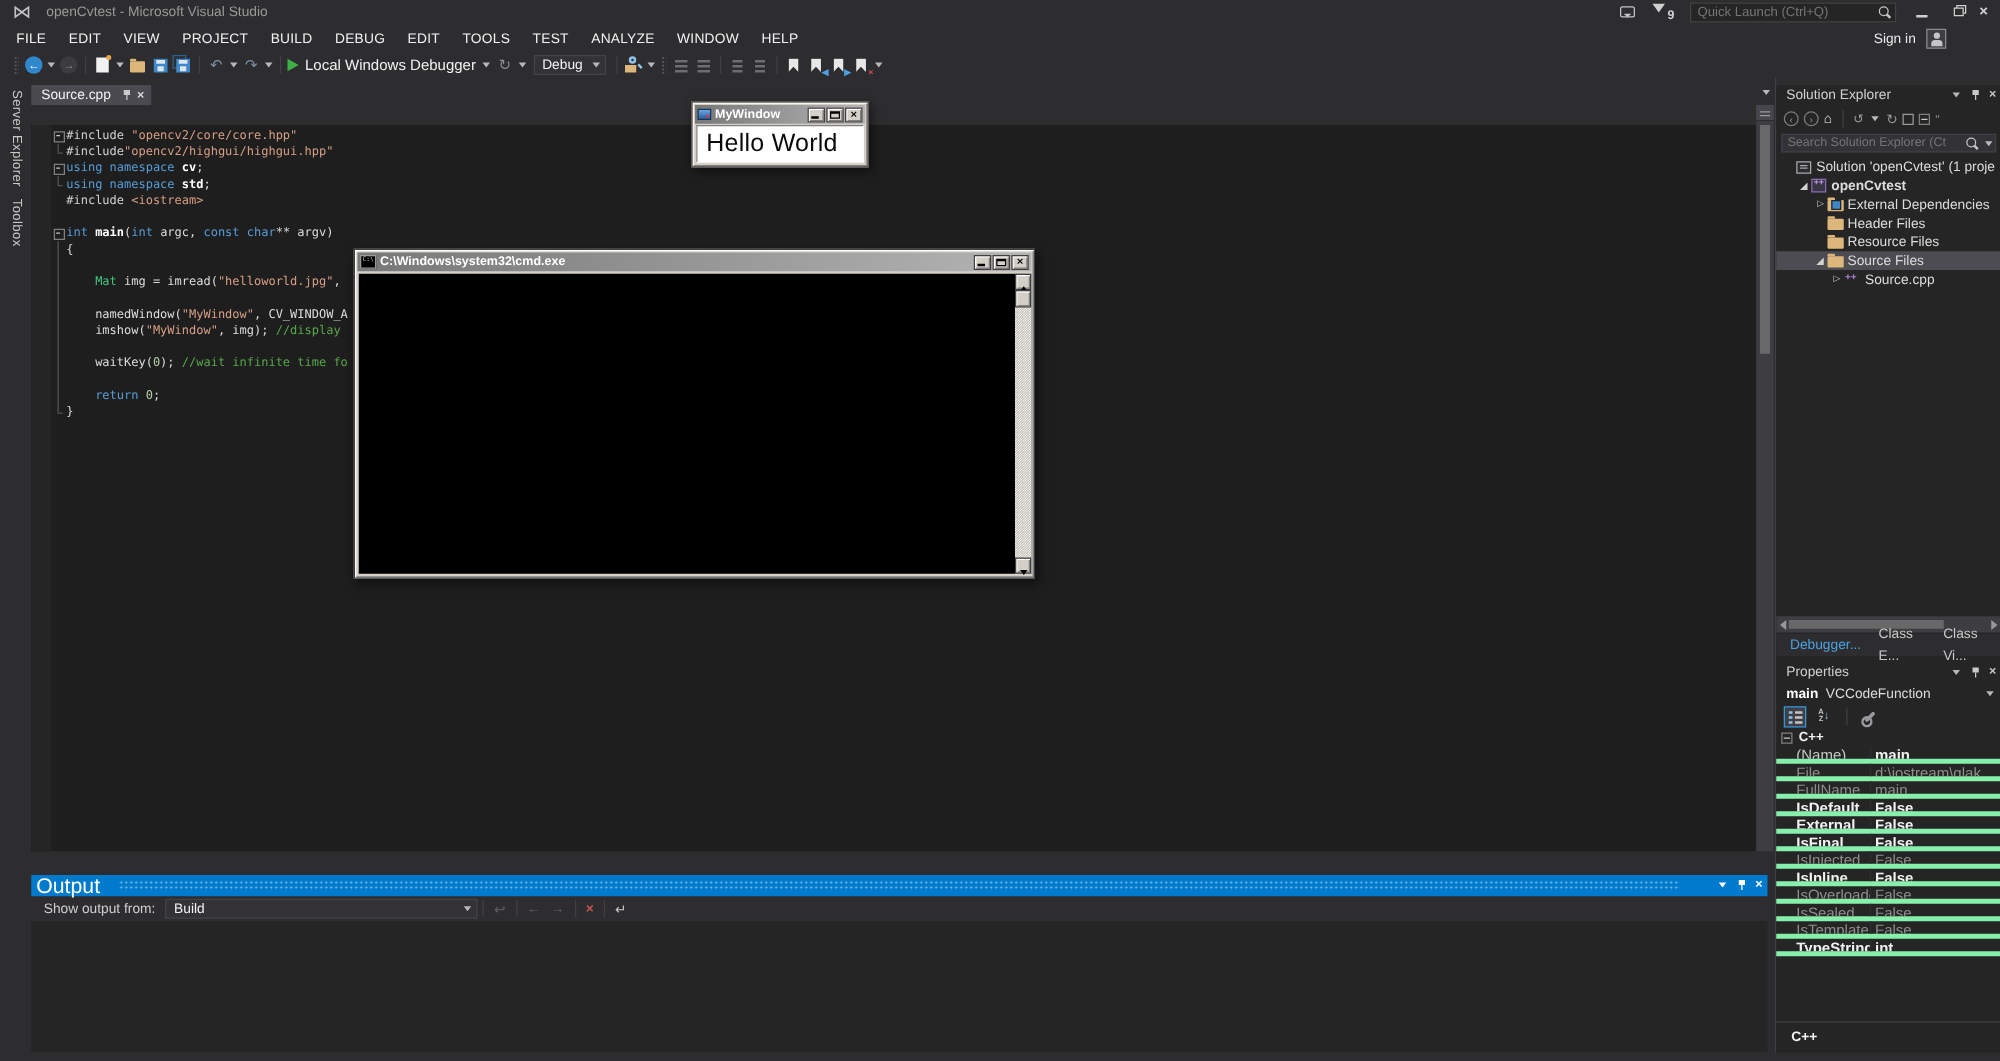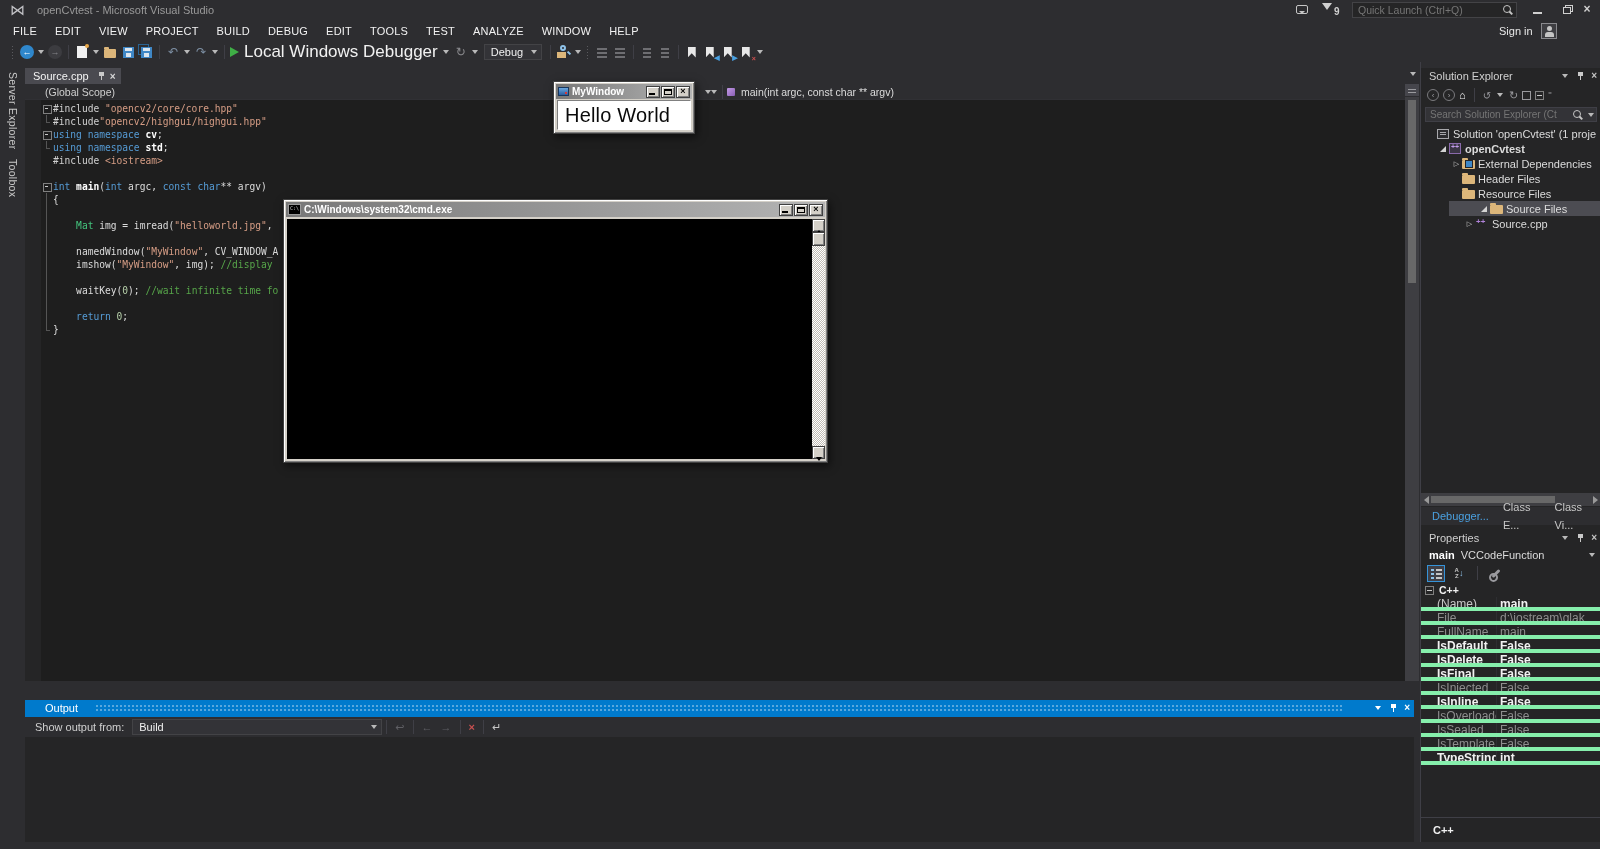--- a/index.html
+++ b/index.html
@@ -42,21 +42,21 @@
 .i-page{width:10px;height:12px;background:#f1f1f1;position:relative}
 .i-page::after{content:'';position:absolute;right:-2px;top:-2px;width:4px;height:4px;background:#e8a84a;border-radius:50%}
 .i-folder{width:12px;height:9px;background:#dcb67a;border-radius:1px;position:relative;margin-top:2px}
 .i-folder::before{content:'';position:absolute;top:-2px;left:0;width:5px;height:2px;background:#dcb67a;border-radius:1px 1px 0 0}
 .i-floppy{width:11px;height:11px;background:#3f87c6;position:relative}
 .i-floppy::before{content:'';position:absolute;left:2px;top:1px;width:7px;height:3px;background:#dce6ef}
 .i-floppy::after{content:'';position:absolute;left:3px;bottom:1px;width:5px;height:4px;background:#dce6ef}
 .i-floppy.all{box-shadow:-3px -3px 0 -1px #2d2d30,-3px -3px 0 0 #2a6392}
 .uglyph{font-size:12px;color:#7d8fa3}
 .i-play{width:0;height:0;border-left:9px solid #3fae46;border-top:5px solid transparent;border-bottom:5px solid transparent;margin-right:5px}
-#debugger-label{font-size:17px;color:#f1f1f1;margin-right:3px}
+#debugger-label{font-size:12px;color:#f1f1f1;margin-right:3px}
 .combo{height:16px;background:#333337;border:1px solid #434346;display:inline-flex;align-items:center;font-size:11px;color:#f1f1f1;padding-left:6px}
 .combo .caret{margin-left:auto;margin-right:4px}
 .i-find{width:16px;height:14px;position:relative}
 .i-find::before{content:'';position:absolute;left:1px;bottom:1px;width:9px;height:6px;background:#dcb67a}
 .i-find i{position:absolute;left:4px;top:0;width:6px;height:6px;border:2px solid #8fc3ea;border-radius:50%}
 .i-find::after{content:'';position:absolute;left:11px;top:7px;width:4px;height:2px;background:#8fc3ea;transform:rotate(45deg)}
 .i-lines{width:10px;height:1.5px;background:#6e6e72;box-shadow:0 4px 0 #6e6e72,0 8px 0 #6e6e72;margin-top:-6px}
 .i-bm{width:8px;height:11px;background:#e8e8e8;clip-path:polygon(0 0,100% 0,100% 100%,50% 62%,0 100%);position:relative}
 .bm-wrap{position:relative}
 .bm-wrap .mark{position:absolute;font-size:7px;font-weight:bold;right:-2px;bottom:-1px}
@@ -167,21 +167,21 @@
 .prop-row{display:flex;height:14px;line-height:14px;border-bottom:4px solid #86efac;font-size:12px;white-space:nowrap}
 .prop-row .pl{width:76px;padding-left:16px;border-right:1px solid #2e2e31;color:#c8c8c8;overflow:hidden}
 .prop-row .pv{flex:1;padding-left:3px;color:#c8c8c8;overflow:hidden}
 .prop-row.bold .pl,.prop-row.bold .pv,.prop-row.value-bold .pv{font-weight:bold;color:#f1f1f1}
 .prop-row.dim .pl,.prop-row.dim .pv{color:#8e8e8e}
 #prop-desc{position:absolute;left:0;top:287px;width:180px;height:25px;border-top:1px solid #3f3f46;font-size:11px;font-weight:bold;color:#f1f1f1;padding:6px 0 0 12px}
 
 #output{position:absolute;left:25px;top:700px;width:1389px;height:142px}
 #output-title{position:relative;height:17px;background:#007acc;color:#fff}
 #output-title .pattern{position:absolute;left:70px;right:70px;top:4px;bottom:4px;background-image:radial-gradient(rgba(255,255,255,.35) .8px,transparent 1px);background-size:4px 4px}
-#output-title .t{position:absolute;left:20px;top:0;font-size:11px;line-height:17px}
+#output-title .t{position:absolute;left:4px;top:0;font-size:17px;line-height:17px}
 #output-title .hdr-icons .x{color:#fff}
 #output-title .caret{border-top-color:#fff}
 #output-title .pin-ico::before,#output-title .pin-ico::after{background:#fff}
 #output-toolbar{height:20px;background:#2d2d30;display:flex;align-items:center;padding-left:10px}
 #output-toolbar .lbl{font-size:11px;color:#d0d0d0;margin-right:8px}
 #output-combo{width:250px;height:16px}
 .oicon{font-size:11px;margin:0 4px;color:#5f5f64}
 .oicon.red{color:#c75050;font-weight:bold}
 .oicon.lit{color:#c5c5c5}
 #output-content{height:105px;background:#252526}
@@ -340,28 +340,20 @@
 
 <div id="center">
   <div id="tabstrip">
     <div id="doc-tab">
       <span>Source.cpp</span>
       <span class="pin-ico"></span>
       <span class="tab-x">×</span>
     </div>
     <span class="caret" id="doclist-caret"></span>
   </div>
-  <div id="navbar">
-    <span id="nav-left-label">(Global Scope)</span>
-    <span class="caret" id="nav-left-caret"></span>
-    <span id="nav-divider"></span>
-    <span class="caret" id="nav-right-caret"></span>
-    <span id="nav-method-ico"></span>
-    <span id="nav-right-label">main(int argc, const char ** argv)</span>
-  </div>
   <div id="editor">
     <div id="gutter"></div>
     <div id="code"><div class="code-line"><span class="fold box"></span><span class="ct"><span class="c-pp">#include </span><span class="c-str">"opencv2/core/core.hpp"</span></span></div><div class="code-line"><span class="fold end"></span><span class="ct"><span class="c-pp">#include</span><span class="c-str">"opencv2/highgui/highgui.hpp"</span></span></div><div class="code-line"><span class="fold box"></span><span class="ct"><span class="c-kw">using namespace </span><span class="c-b">cv</span><span class="c-pl">;</span></span></div><div class="code-line"><span class="fold end"></span><span class="ct"><span class="c-kw">using namespace </span><span class="c-b">std</span><span class="c-pl">;</span></span></div><div class="code-line"><span class="fold"></span><span class="ct"><span class="c-pp">#include </span><span class="c-str">&lt;iostream&gt;</span></span></div><div class="code-line"><span class="fold"></span><span class="ct"></span></div><div class="code-line"><span class="fold box"></span><span class="ct"><span class="c-kw">int </span><span class="c-b">main</span><span class="c-pl">(</span><span class="c-kw">int</span><span class="c-pl"> argc, </span><span class="c-kw">const char</span><span class="c-pl">** argv)</span></span></div><div class="code-line"><span class="fold bar"></span><span class="ct"><span class="c-pl">{</span></span></div><div class="code-line"><span class="fold bar"></span><span class="ct"></span></div><div class="code-line"><span class="fold bar"></span><span class="ct"><span class="c-pl">    </span><span class="c-type">Mat</span><span class="c-pl"> img = imread(</span><span class="c-str">"helloworld.jpg"</span><span class="c-pl">, </span></span></div><div class="code-line"><span class="fold bar"></span><span class="ct"></span></div><div class="code-line"><span class="fold bar"></span><span class="ct"><span class="c-pl">    namedWindow(</span><span class="c-str">"MyWindow"</span><span class="c-pl">, CV_WINDOW_A</span></span></div><div class="code-line"><span class="fold bar"></span><span class="ct"><span class="c-pl">    imshow(</span><span class="c-str">"MyWindow"</span><span class="c-pl">, img); </span><span class="c-cm">//display </span></span></div><div class="code-line"><span class="fold bar"></span><span class="ct"></span></div><div class="code-line"><span class="fold bar"></span><span class="ct"><span class="c-pl">    waitKey(</span><span class="c-num">0</span><span class="c-pl">); </span><span class="c-cm">//wait infinite time fo</span></span></div><div class="code-line"><span class="fold bar"></span><span class="ct"></span></div><div class="code-line"><span class="fold bar"></span><span class="ct"><span class="c-pl">    </span><span class="c-kw">return </span><span class="c-num">0</span><span class="c-pl">;</span></span></div><div class="code-line"><span class="fold end"></span><span class="ct"><span class="c-pl">}</span></span></div></div>
   </div>
   <div id="vscroll">
     <span class="splitter"></span>
     <span class="thumb"></span>
   </div>
 </div>
 
@@ -411,21 +403,21 @@
         <div class="tree-row" style="padding-left: 30px;">
           <span class="exp none"></span>
           <span class="tico folder"></span>
           <span>Header Files</span>
         </div>
         <div class="tree-row" style="padding-left: 30px;">
           <span class="exp none"></span>
           <span class="tico folder"></span>
           <span>Resource Files</span>
         </div>
-        <div class="tree-row sel" style="padding-left: 30px; margin-left: 28px;">
+        <div class="tree-row sel" style="padding-left: 30px;">
           <span class="exp open"></span>
           <span class="tico folder"></span>
           <span>Source Files</span>
         </div>
         <div class="tree-row" style="padding-left: 43px;">
           <span class="exp closed">▷</span>
           <span class="tico cpp"></span>
           <span>Source.cpp</span>
         </div>
       </div>
@@ -486,21 +478,21 @@
         </div>
         <div class="prop-row dim">
           <span class="pl">FullName</span>
           <span class="pv">main</span>
         </div>
         <div class="prop-row bold">
           <span class="pl">IsDefault</span>
           <span class="pv">False</span>
         </div>
         <div class="prop-row bold">
-          <span class="pl">IsDelete</span>
+          <span class="pl">External</span>
           <span class="pv">False</span>
         </div>
         <div class="prop-row bold">
           <span class="pl">IsFinal</span>
           <span class="pv">False</span>
         </div>
         <div class="prop-row dim">
           <span class="pl">IsInjected</span>
           <span class="pv">False</span>
         </div>

